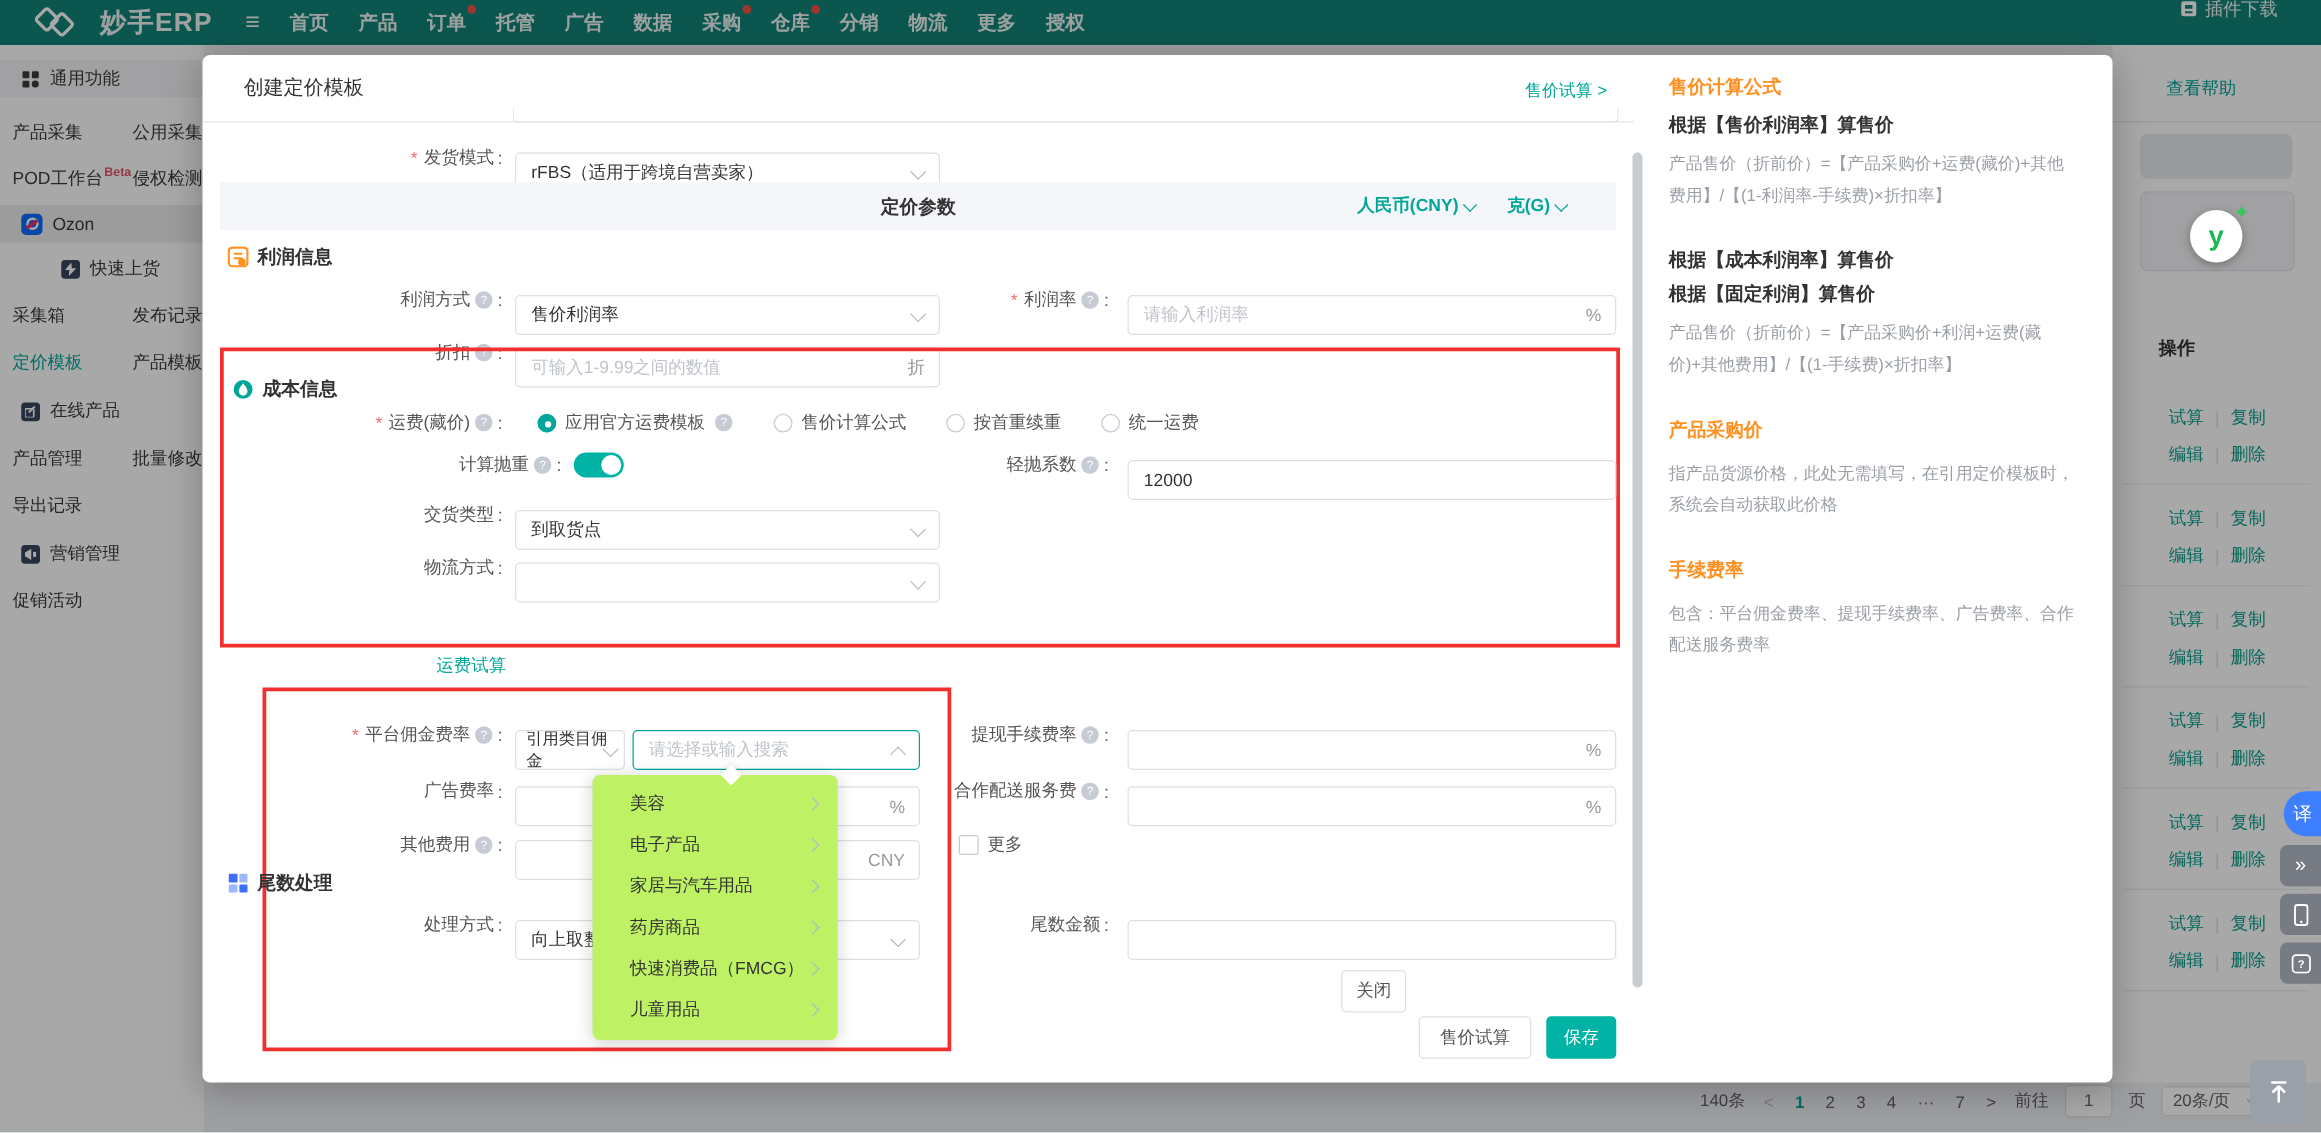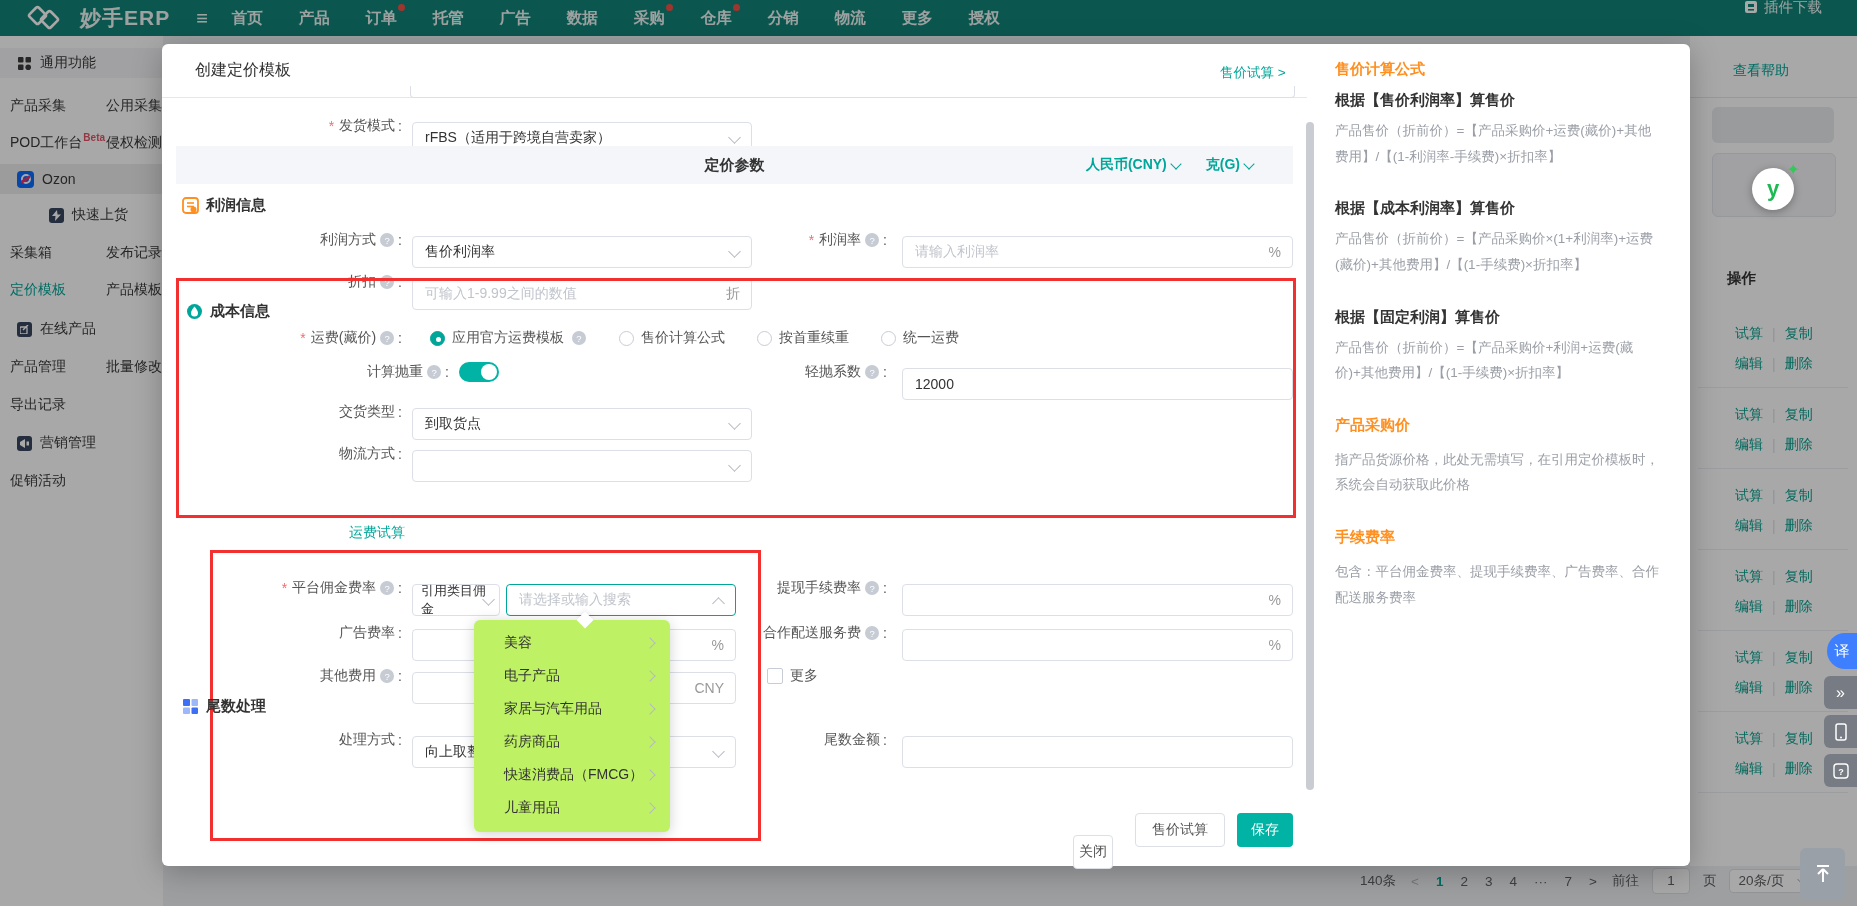--- a/index.html
+++ b/index.html
@@ -6,21 +6,21 @@
   body{width:1857px;height:906px;position:relative;overflow:hidden;
        font-family:"Liberation Sans","DejaVu Sans",sans-serif;font-size:14px;color:#333;}
   .abs{position:absolute;}
   
   #page{position:absolute;inset:0;background:#f0f2f5;}
   #navbar{position:absolute;left:0;top:0;width:1857px;height:36px;background:#128578;
           display:flex;align-items:center;color:rgba(255,255,255,.93);}
   .brand{display:flex;align-items:center;gap:20px;padding-left:26px;}
   .brand-name{font-size:21px;font-weight:bold;letter-spacing:1px;}
   .nav-menu-icon{font-size:20px;margin-left:26px;}
-  .nav-items{display:flex;align-items:center;margin-left:24px;gap:36px;}
+  .nav-items{display:flex;align-items:center;margin-left:24px;gap:24px;}
   .nav-item{font-size:15.5px;font-weight:600;position:relative;cursor:pointer;white-space:nowrap;}
   .nav-dot{position:absolute;right:-8px;top:-4px;width:7px;height:7px;border-radius:50%;background:#f05248;}
   .nav-right{margin-left:auto;display:flex;align-items:center;gap:24px;padding-right:20px;flex-direction:column;}
   .nav-util{display:flex;align-items:center;gap:6px;font-size:14.5px;cursor:pointer;}
   .subscribe-btn{display:flex;align-items:center;gap:6px;background:#ea5b67;color:#fff;
                  border-radius:4px;padding:5px 14px;font-size:18px;cursor:pointer;}
   .avatar-wrap{position:relative;width:26px;height:26px;}
   .avatar{width:26px;height:26px;border-radius:50%;background:#cfd4d9;display:flex;align-items:flex-end;justify-content:center;overflow:hidden;}
   .avatar-badge{position:absolute;left:-6px;bottom:-2px;width:13px;height:13px;border-radius:50%;
                 background:#2aa876;color:#fff;font-size:9px;font-weight:bold;display:flex;align-items:center;justify-content:center;}
@@ -585,34 +585,33 @@
   <div class="sel" style="left:250px;top:680px;width:324px;">
     <span>向上取整</span>
       <span class="chev"></span>
   </div>
   <div class="flabel" style="left:560px;top:680px;width:165px;">
     <span>尾数金额</span>
       <span>:</span>
   </div>
   <div class="inp" style="left:740px;top:680px;width:391px;"></div>
 
-  <div class="btn btn-plain" style="left:911px;top:791px;width:40px;font-family:Liberation Serif, serif;">关闭</div>
+  <div class="btn btn-plain" style="left:911px;top:732px;width:52px;font-family:Liberation Serif, serif;">关闭</div>
   <div class="btn btn-plain" style="left:973px;top:769px;width:90px;">售价试算</div>
   <div class="btn btn-save" style="left:1075px;top:769px;width:56px;">保存</div>
 
   <div class="scrollbar">
       <div class="scroll-thumb"></div>
     </div>
 
   <div id="helpcol">
     <div class="h-orange">售价计算公式</div>
     <div class="h-head">根据【售价利润率】算售价</div>
     <p class="h-body">产品售价（折前价）=【产品采购价+运费(藏价)+其他费用】/【(1-利润率-手续费)×折扣率】</p>
     <div class="h-head">根据【成本利润率】算售价</div>
-    <p class="h-body">产品售价（折前价）=【产品采购价×(1+利润率)+运费(藏价)+其他费用】/【(1-手续费)×折扣率】</p>
     <div class="h-head">根据【固定利润】算售价</div>
     <p class="h-body">产品售价（折前价）=【产品采购价+利润+运费(藏价)+其他费用】/【(1-手续费)×折扣率】</p>
     <div class="h-orange">产品采购价</div>
     <p class="h-body">指产品货源价格，此处无需填写，在引用定价模板时，系统会自动获取此价格</p>
     <div class="h-orange">手续费率</div>
     <p class="h-body">包含：平台佣金费率、提现手续费率、广告费率、合作配送服务费率</p>
   </div>
 
   <div id="dd-panel">
     <div class="caret"></div>

